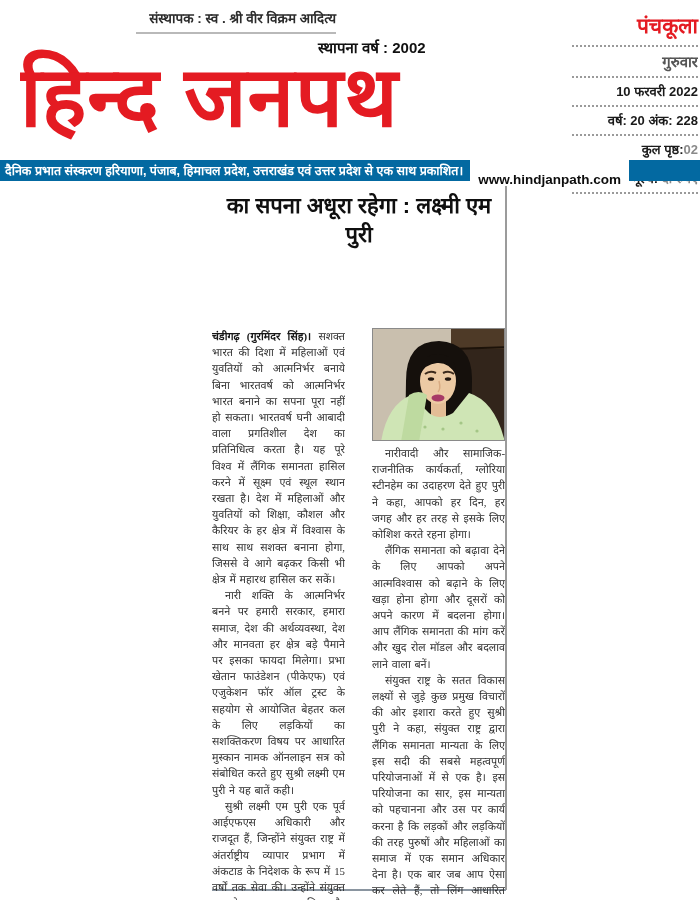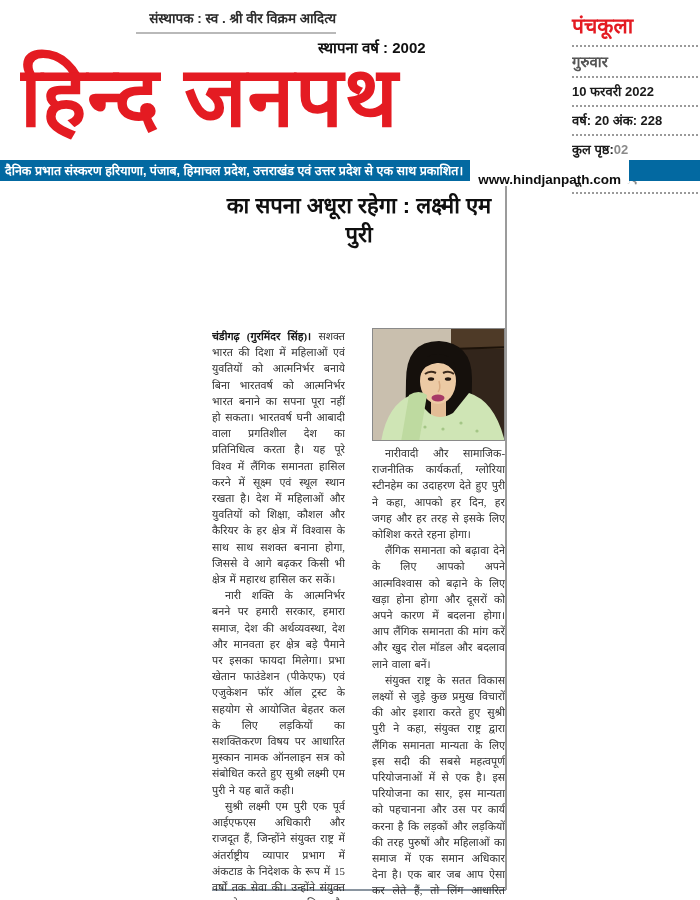--- a/index.html
+++ b/index.html
@@ -22,21 +22,21 @@
     letter-spacing:1px; white-space:nowrap; overflow:hidden;
   }
   .est-year {
     position:absolute; top:37px; left:318px;
     font-family:"Liberation Sans", sans-serif;
     font-size:15px; font-weight:bold; color:#111;
   }
   
   .infobox {
     position:absolute; top:10px; left:572px; width:126px;
-    font-family:"Liberation Sans", sans-serif; text-align:left;
+    font-family:"Liberation Sans", sans-serif; text-align:right;
   }
   .infobox .row {
     padding:4px 0 5px 0; border-bottom:2px dotted #9a9a9a;
     font-size:13px; font-weight:bold; color:#1a1a1a; white-space:nowrap; overflow:hidden;
   }
   .infobox .city { font-size:21px; color:#e41b22; padding:1px 0 6px 0; border-bottom:2px dotted #9a9a9a; font-weight:bold;}
   .infobox .day { font-size:15px; color:#555; }
   .infobox .gray { color:#8a8a8a; }
   
   .strip {

